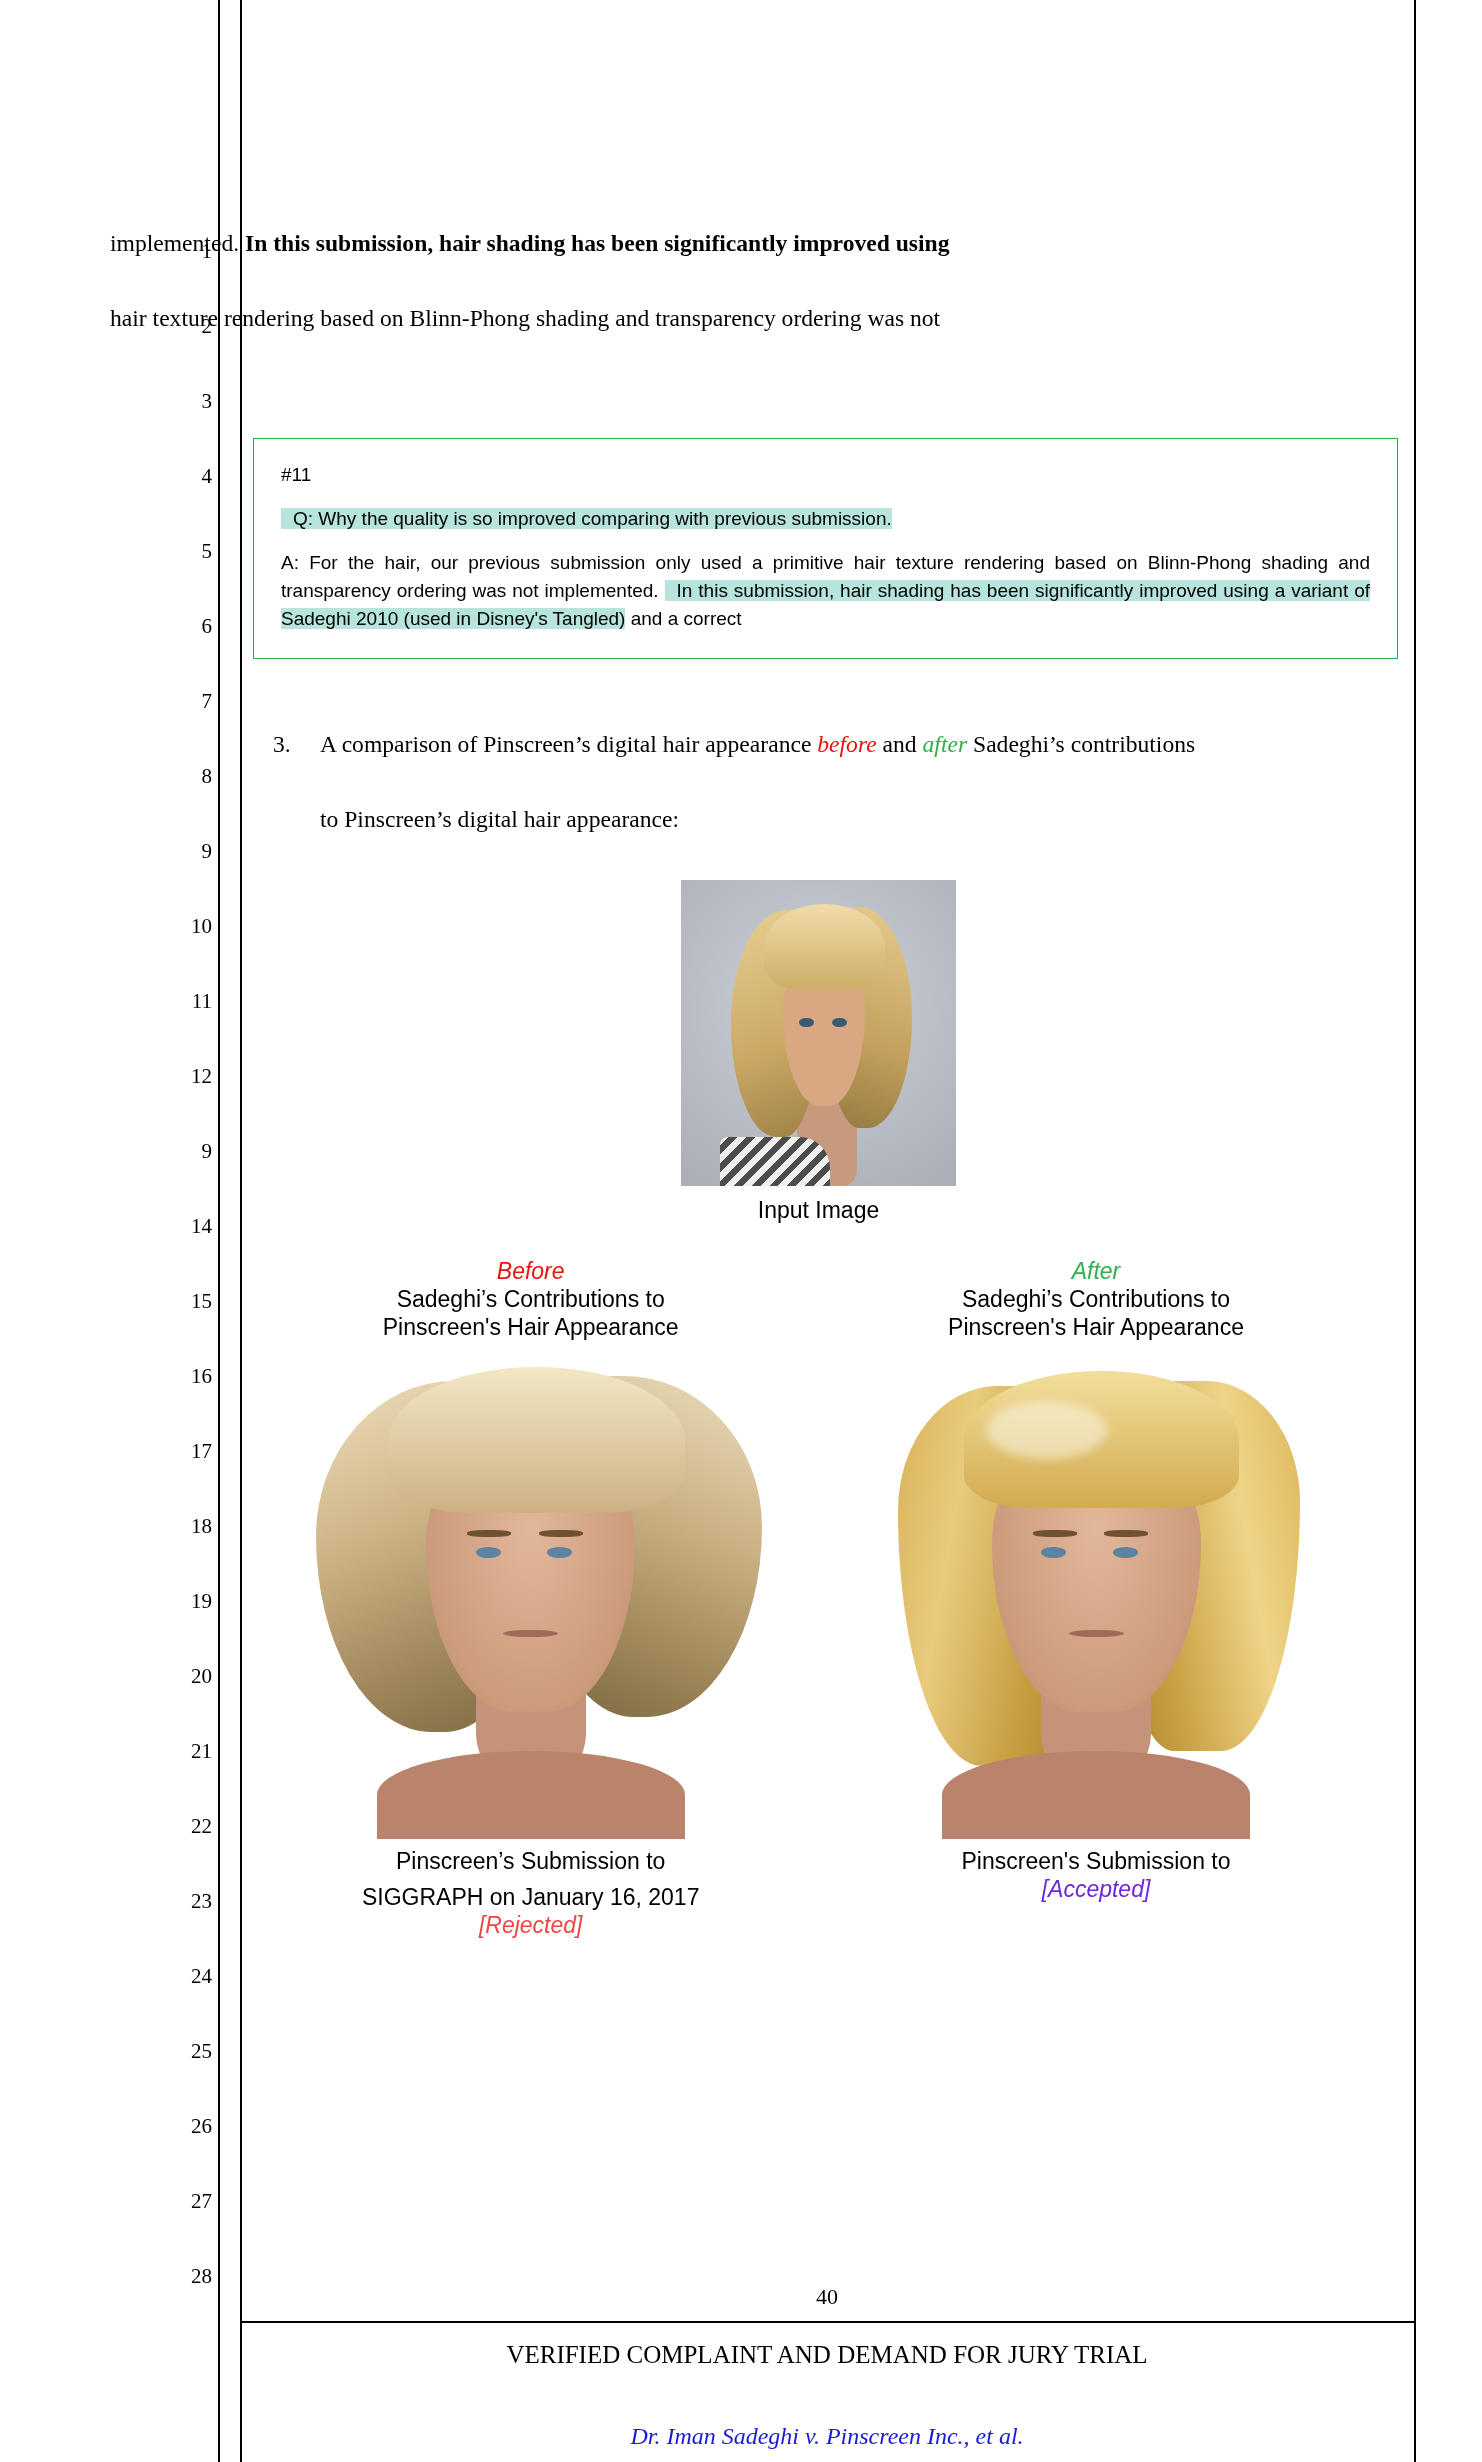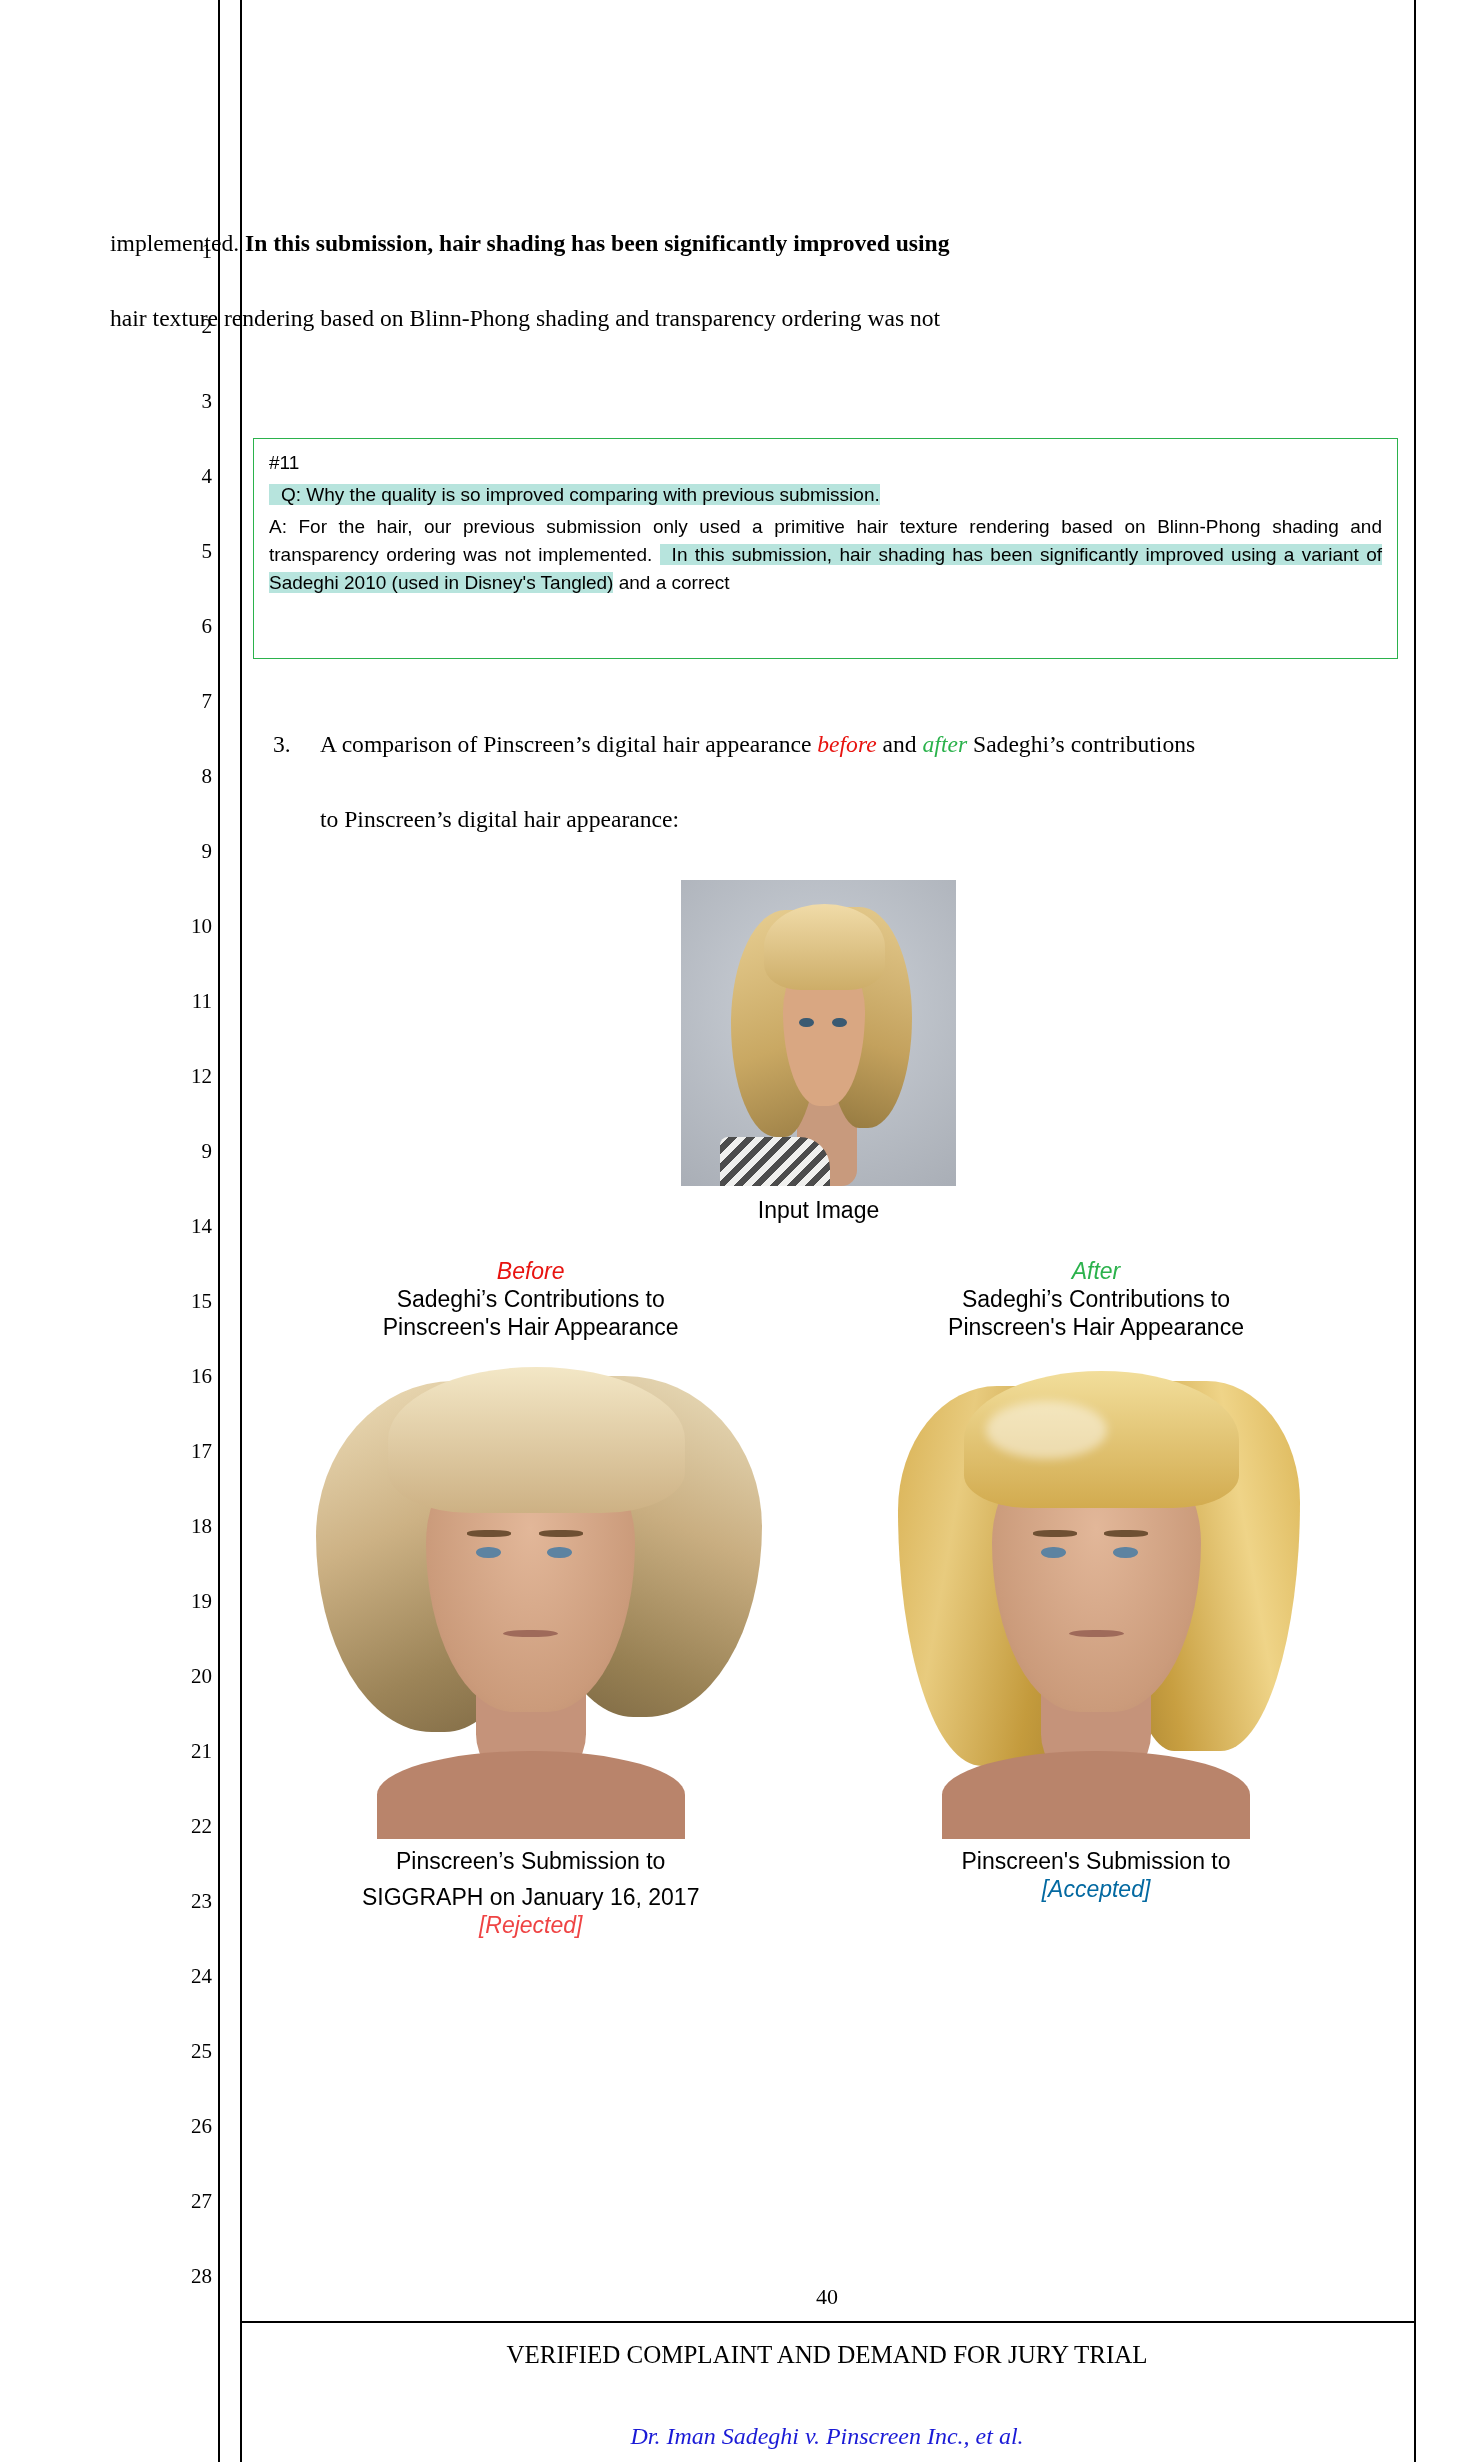--- a/index.html
+++ b/index.html
@@ -97,21 +97,21 @@
     height: 221px;
     border: 1.6px solid #2bb24c;
     box-sizing: border-box;
     background: #ffffff;
     font-family: "Liberation Sans", sans-serif;
     font-size: 19px;
     line-height: 28px;
     padding: 6.3px 11px;
   }
   .qbox .qline {
-    margin: 4px;
+    margin: 16px;
   }
   .hl {
     background: #b7e4dd;
     padding-left: 12px;
   }
   .qjust {
     text-align: justify;
   }
 
   
@@ -203,21 +203,21 @@
     font-size: 23px;
     line-height: 28px;
     margin-top: 7.9px;
   }
   .status {
     font-style: italic;
     font-size: 23px;
     line-height: 28px;
   }
   .status.rejected { color: #ef4444; }
-  .status.accepted { color: #0369a1; }
+  .status.accepted { color: #6d28d9; }
 
   
   .pagenum {
     position: absolute;
     left: 240px;
     top: 2284px;
     width: 1174px;
     text-align: center;
     font-size: 22px;
   }

